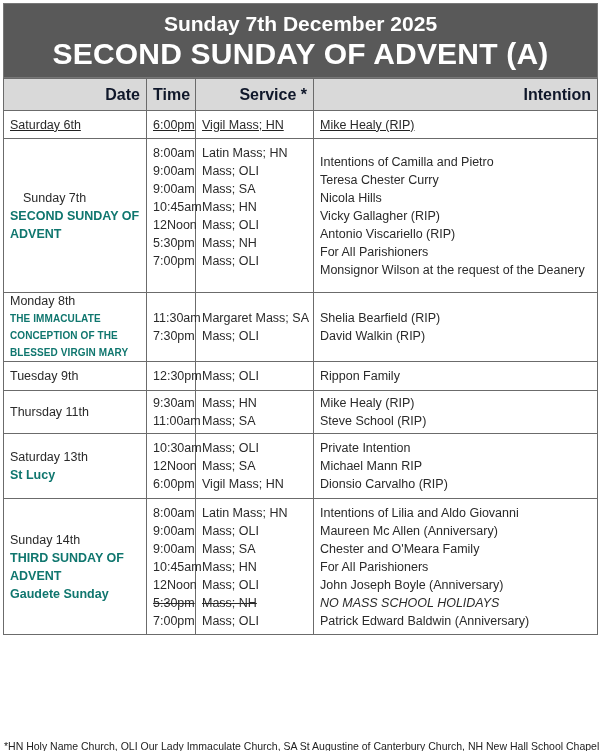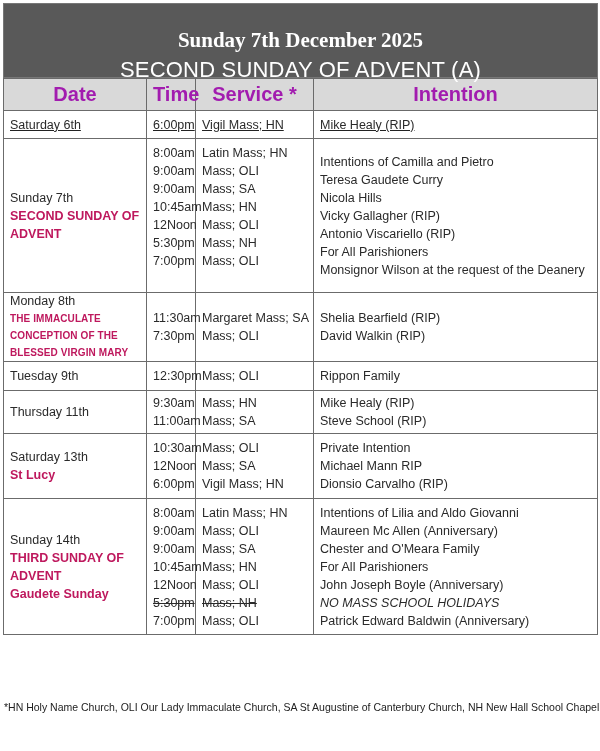--- a/index.html
+++ b/index.html
@@ -1,36 +1,36 @@
 <!DOCTYPE html>
 <html><head>
 <meta charset="utf-8">
 <style>
   html, body { margin: 0; padding: 0; background: #ffffff; }
   body { width: 600px; height: 751px; position: relative; overflow: hidden; font-family: "Liberation Sans", sans-serif; color: #222; }
   .sheet { position: absolute; left: 3px; top: 3px; width: 595px; }
   .banner { background: #595959; color: #fff; text-align: center; height: 75px; border: 1px solid #777; box-sizing: border-box; }
-  .banner .line1 { font-size: 21px; font-weight: bold; padding-top: 24px; line-height: 24px; font-family: Liberation Serif, serif; }
-  .banner .line2 { font-size: 22px; font-weight: normal; line-height: 36px; letter-spacing: 0.2px; }
+  .banner .line1 { font-size: 21px; font-weight: bold; padding-top: 8px; line-height: 24px; }
+  .banner .line2 { font-size: 30px; font-weight: bold; line-height: 36px; letter-spacing: 0.2px; }
   table { border-collapse: collapse; width: 595px; table-layout: fixed; }
   th, td { border: 1px solid #6b6b6b; vertical-align: middle; padding: 0 6px; font-size: 12.5px; }
-  th { background: #d9d9d9; text-align: center; font-size: 20px; font-weight: bold; height: 31px; color: #a21caf; }
+  th { background: #d9d9d9; text-align: right; font-size: 16px; font-weight: bold; height: 31px; color: #0f172a; }
   td { color: #2a2a2a; }
   .col-date { width: 143px; }
   .col-time { width: 49px; }
   .col-service { width: 118px; }
-  td.date-cell .sub { font-weight: bold; display: block; color: #be185d; }
+  td.date-cell .sub { font-weight: bold; display: block; color: #0f766e; }
   td.date-cell .sub.small { font-size: 10px; line-height: 17px; letter-spacing: 0.1px; }
   td.date-cell .sub.medium { line-height: 18px; }
   .lines div { line-height: 18px; white-space: nowrap; }
   .lines.inten div { white-space: normal; }
   .strike { text-decoration: line-through; }
   .italic { font-style: italic; }
   .top { vertical-align: top; padding-top: 5px; }
-  .footer { position: absolute; left: 4px; top: 701px; font-size: 10.5px; color: #222; white-space: nowrap; }
+  .footer { position: absolute; left: 4px; top: 740px; font-size: 10.5px; color: #222; white-space: nowrap; }
 </style>
 </head>
 <body>
 
 <div class="sheet">
   <div class="banner">
     <div class="line1">Sunday 7th December 2025</div>
     <div class="line2">SECOND SUNDAY OF ADVENT (A)</div>
   </div>
   <table>
@@ -58,21 +58,21 @@
         <td class="lines">
             <div>Vigil Mass; HN</div>
           </td>
         <td class="lines inten">
             <div>Mike Healy (RIP)</div>
           </td>
       </tr>
 
       <tr style="height:154px;">
         <td class="date-cell">
-          <span style="display:block;line-height:18px;">Sunday 7th</span>
+          <span style="display:block;line-height:18px;margin-left:13px;">Sunday 7th</span>
           <span class="sub medium">SECOND SUNDAY OF</span>
           <span class="sub medium">ADVENT</span>
         </td>
         <td class="lines">
           <div>8:00am</div>
           <div>9:00am</div>
           <div>9:00am</div>
           <div>10:45am</div>
           <div>12Noon</div>
           <div>5:30pm</div>
@@ -84,21 +84,21 @@
           <div>Mass; OLI</div>
           <div>Mass; SA</div>
           <div>Mass; HN</div>
           <div>Mass; OLI</div>
           <div>Mass; NH</div>
           <div>Mass; OLI</div>
           <div>&nbsp;</div>
         </td>
         <td class="lines inten">
           <div>Intentions of Camilla and Pietro</div>
-          <div>Teresa Gaudete Curry</div>
+          <div>Teresa Chester Curry</div>
           <div>Nicola Hills</div>
           <div>Vicky Gallagher (RIP)</div>
           <div>Antonio Viscariello (RIP)</div>
           <div>For All Parishioners</div>
           <div>Monsignor Wilson at the request of the Deanery</div>
         </td>
       </tr>
 
       <tr style="height:63px;">
         <td class="date-cell">

